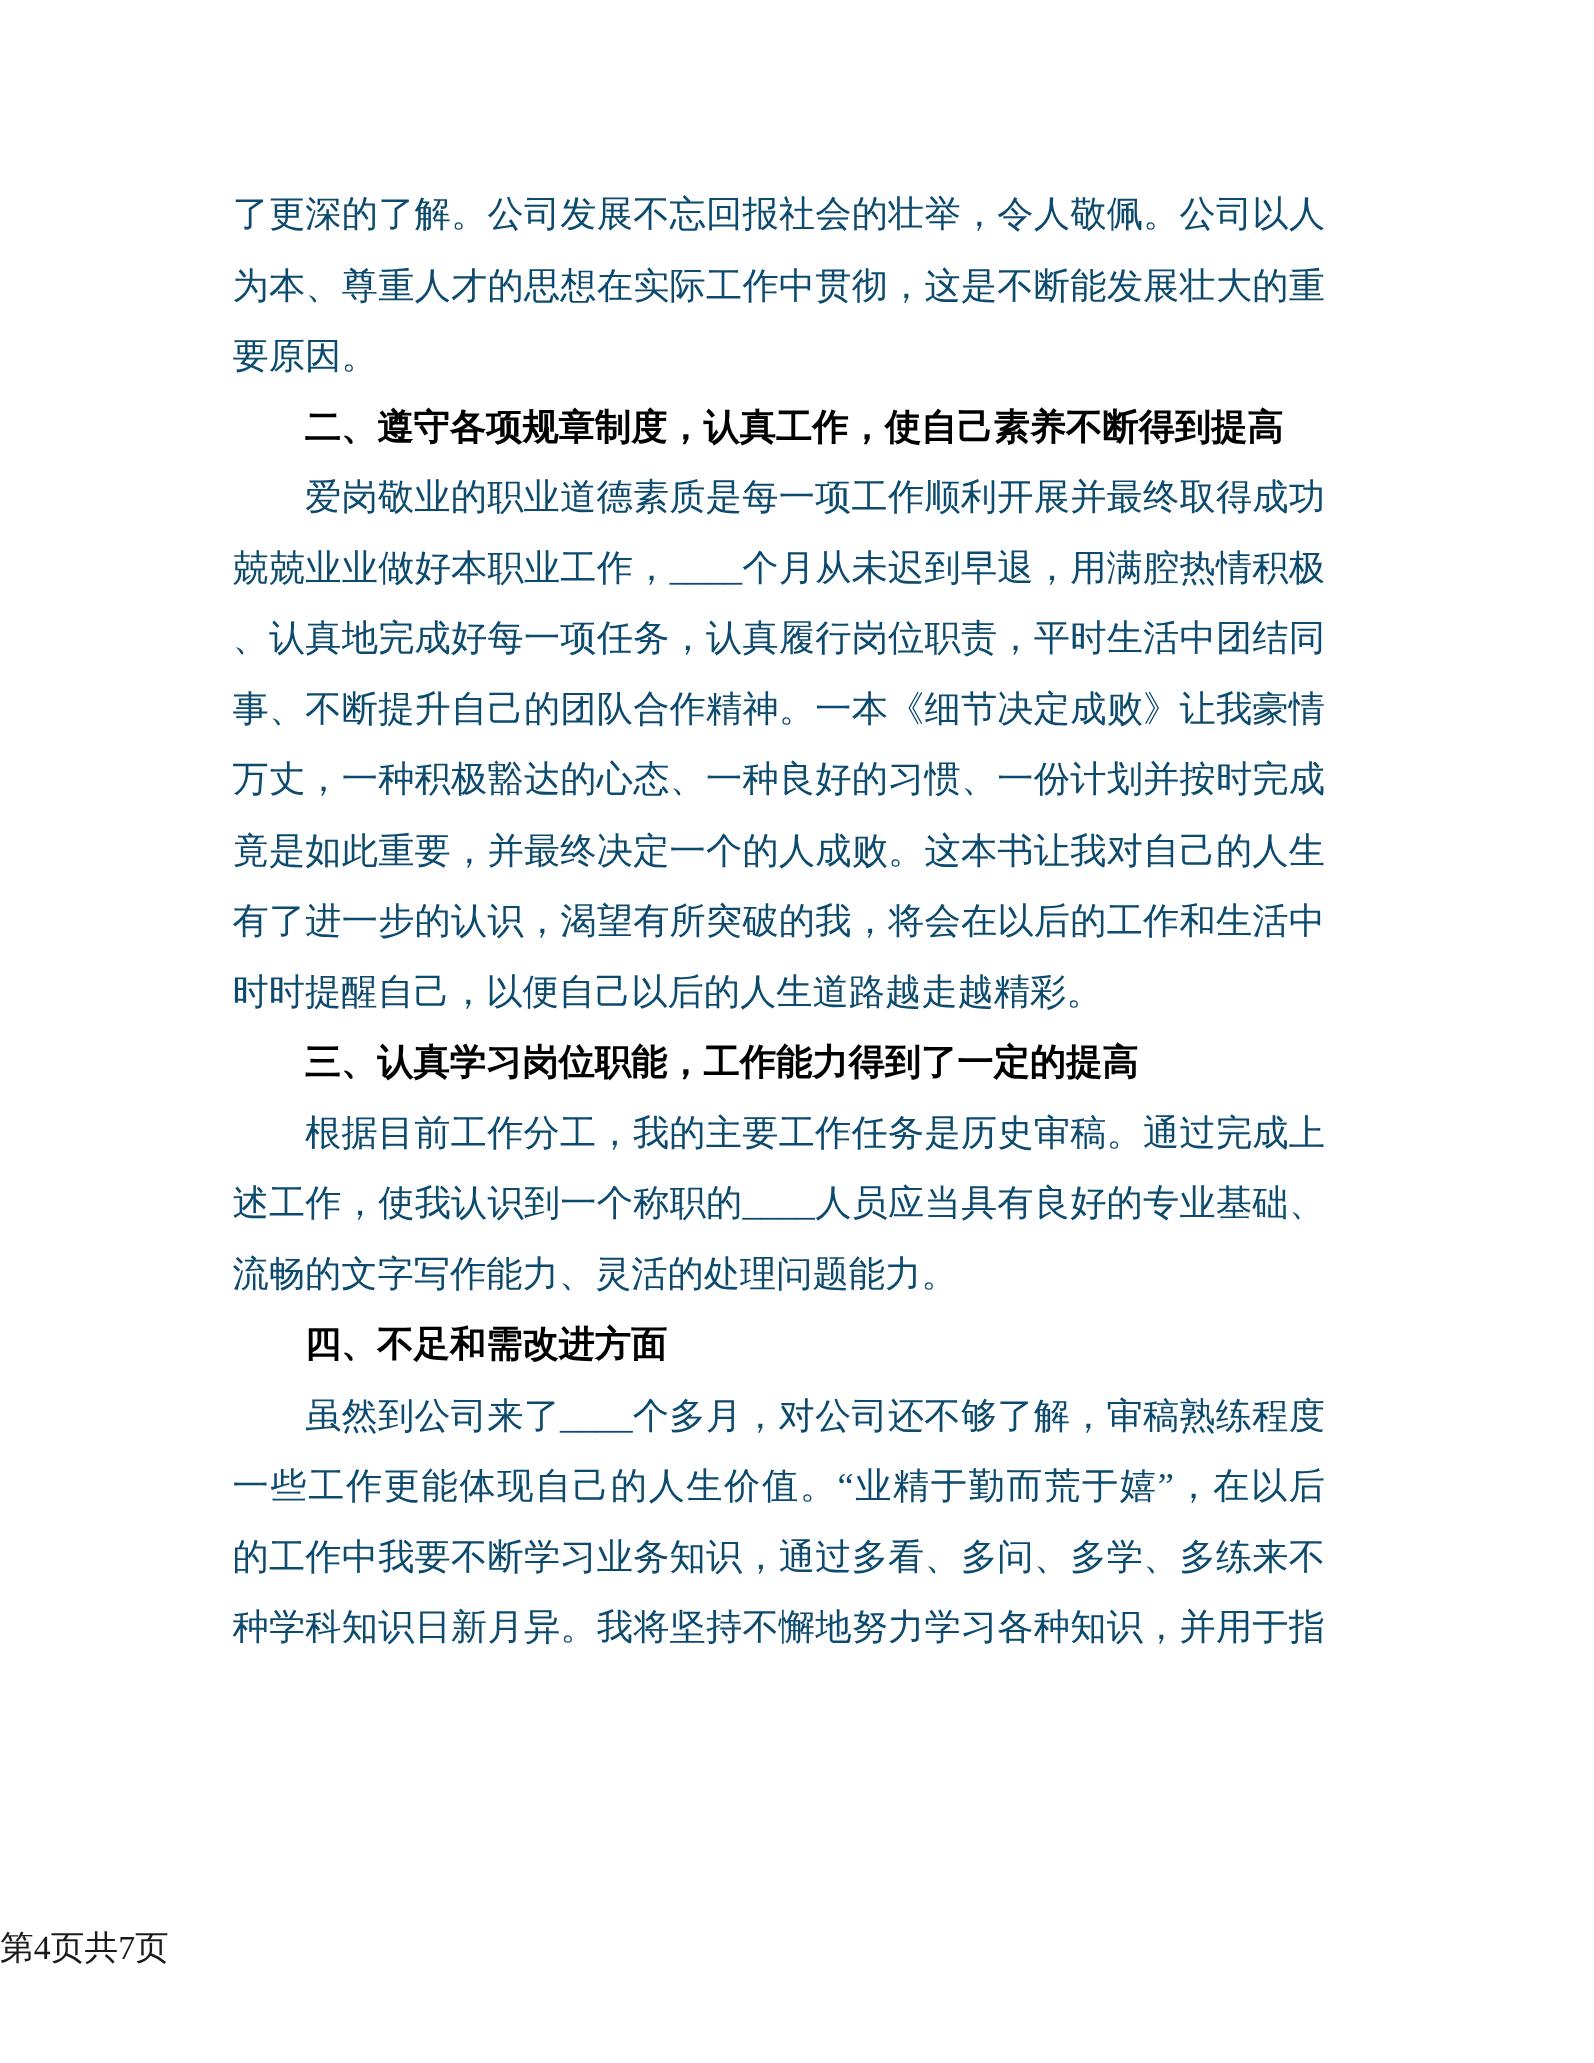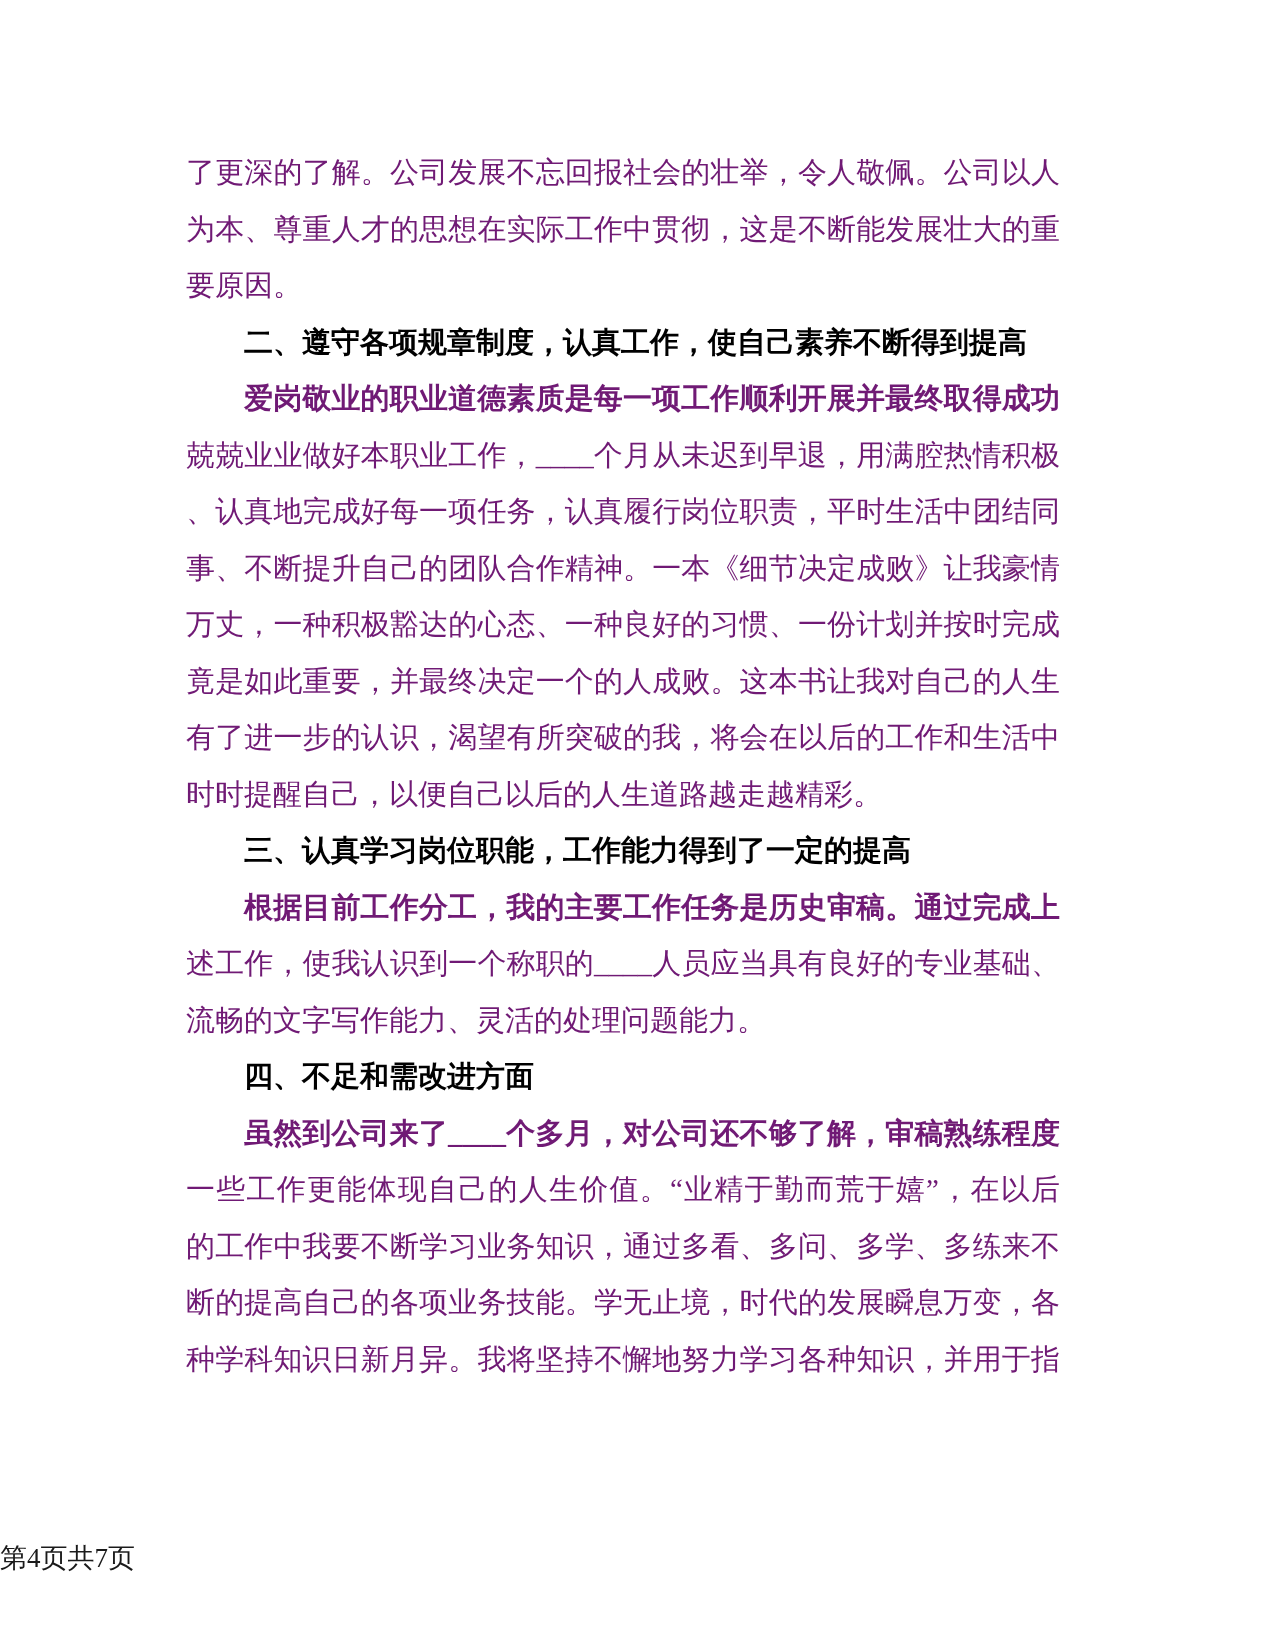--- a/index.html
+++ b/index.html
@@ -29,25 +29,24 @@
   }
   .line {
     height: 56.5px;
     line-height: 56.5px;
     font-size: 29px;
     letter-spacing: 0;
     white-space: nowrap;
     overflow: hidden;
     text-align: justify;
     text-align-last: justify;
-    color: #701a75;
+    color: #0c4a6e;
   }
   .line.indent {
     padding-left: 58px;
-    font-weight: bold;
   }
   .line.para-end {
     text-align: left;
     text-align-last: left;
   }
   .line.heading {
     font-weight: bold;
     color: #000000;
     font-family: "Liberation Sans", "DejaVu Sans", sans-serif;
     text-align: center;
@@ -83,17 +82,16 @@
       <div class="line">有了进一步的认识，渴望有所突破的我，将会在以后的工作和生活中</div>
       <div class="line para-end">时时提醒自己，以便自己以后的人生道路越走越精彩。</div>
       <div class="line heading indent para-end">三、认真学习岗位职能，工作能力得到了一定的提高</div>
       <div class="line indent">根据目前工作分工，我的主要工作任务是历史审稿。通过完成上</div>
       <div class="line">述工作，使我认识到一个称职的____人员应当具有良好的专业基础、</div>
       <div class="line para-end">流畅的文字写作能力、灵活的处理问题能力。</div>
       <div class="line heading indent para-end">四、不足和需改进方面</div>
       <div class="line indent">虽然到公司来了____个多月，对公司还不够了解，审稿熟练程度</div>
       <div class="line">一些工作更能体现自己的人生价值。“业精于勤而荒于嬉”，在以后</div>
       <div class="line">的工作中我要不断学习业务知识，通过多看、多问、多学、多练来不</div>
-      <div class="line">断的提高自己的各项业务技能。学无止境，时代的发展瞬息万变，各</div>
       <div class="line">种学科知识日新月异。我将坚持不懈地努力学习各种知识，并用于指</div>
     </div>
   <div class="footer">第4页共7页</div>
 </div>
 
 </body></html>

